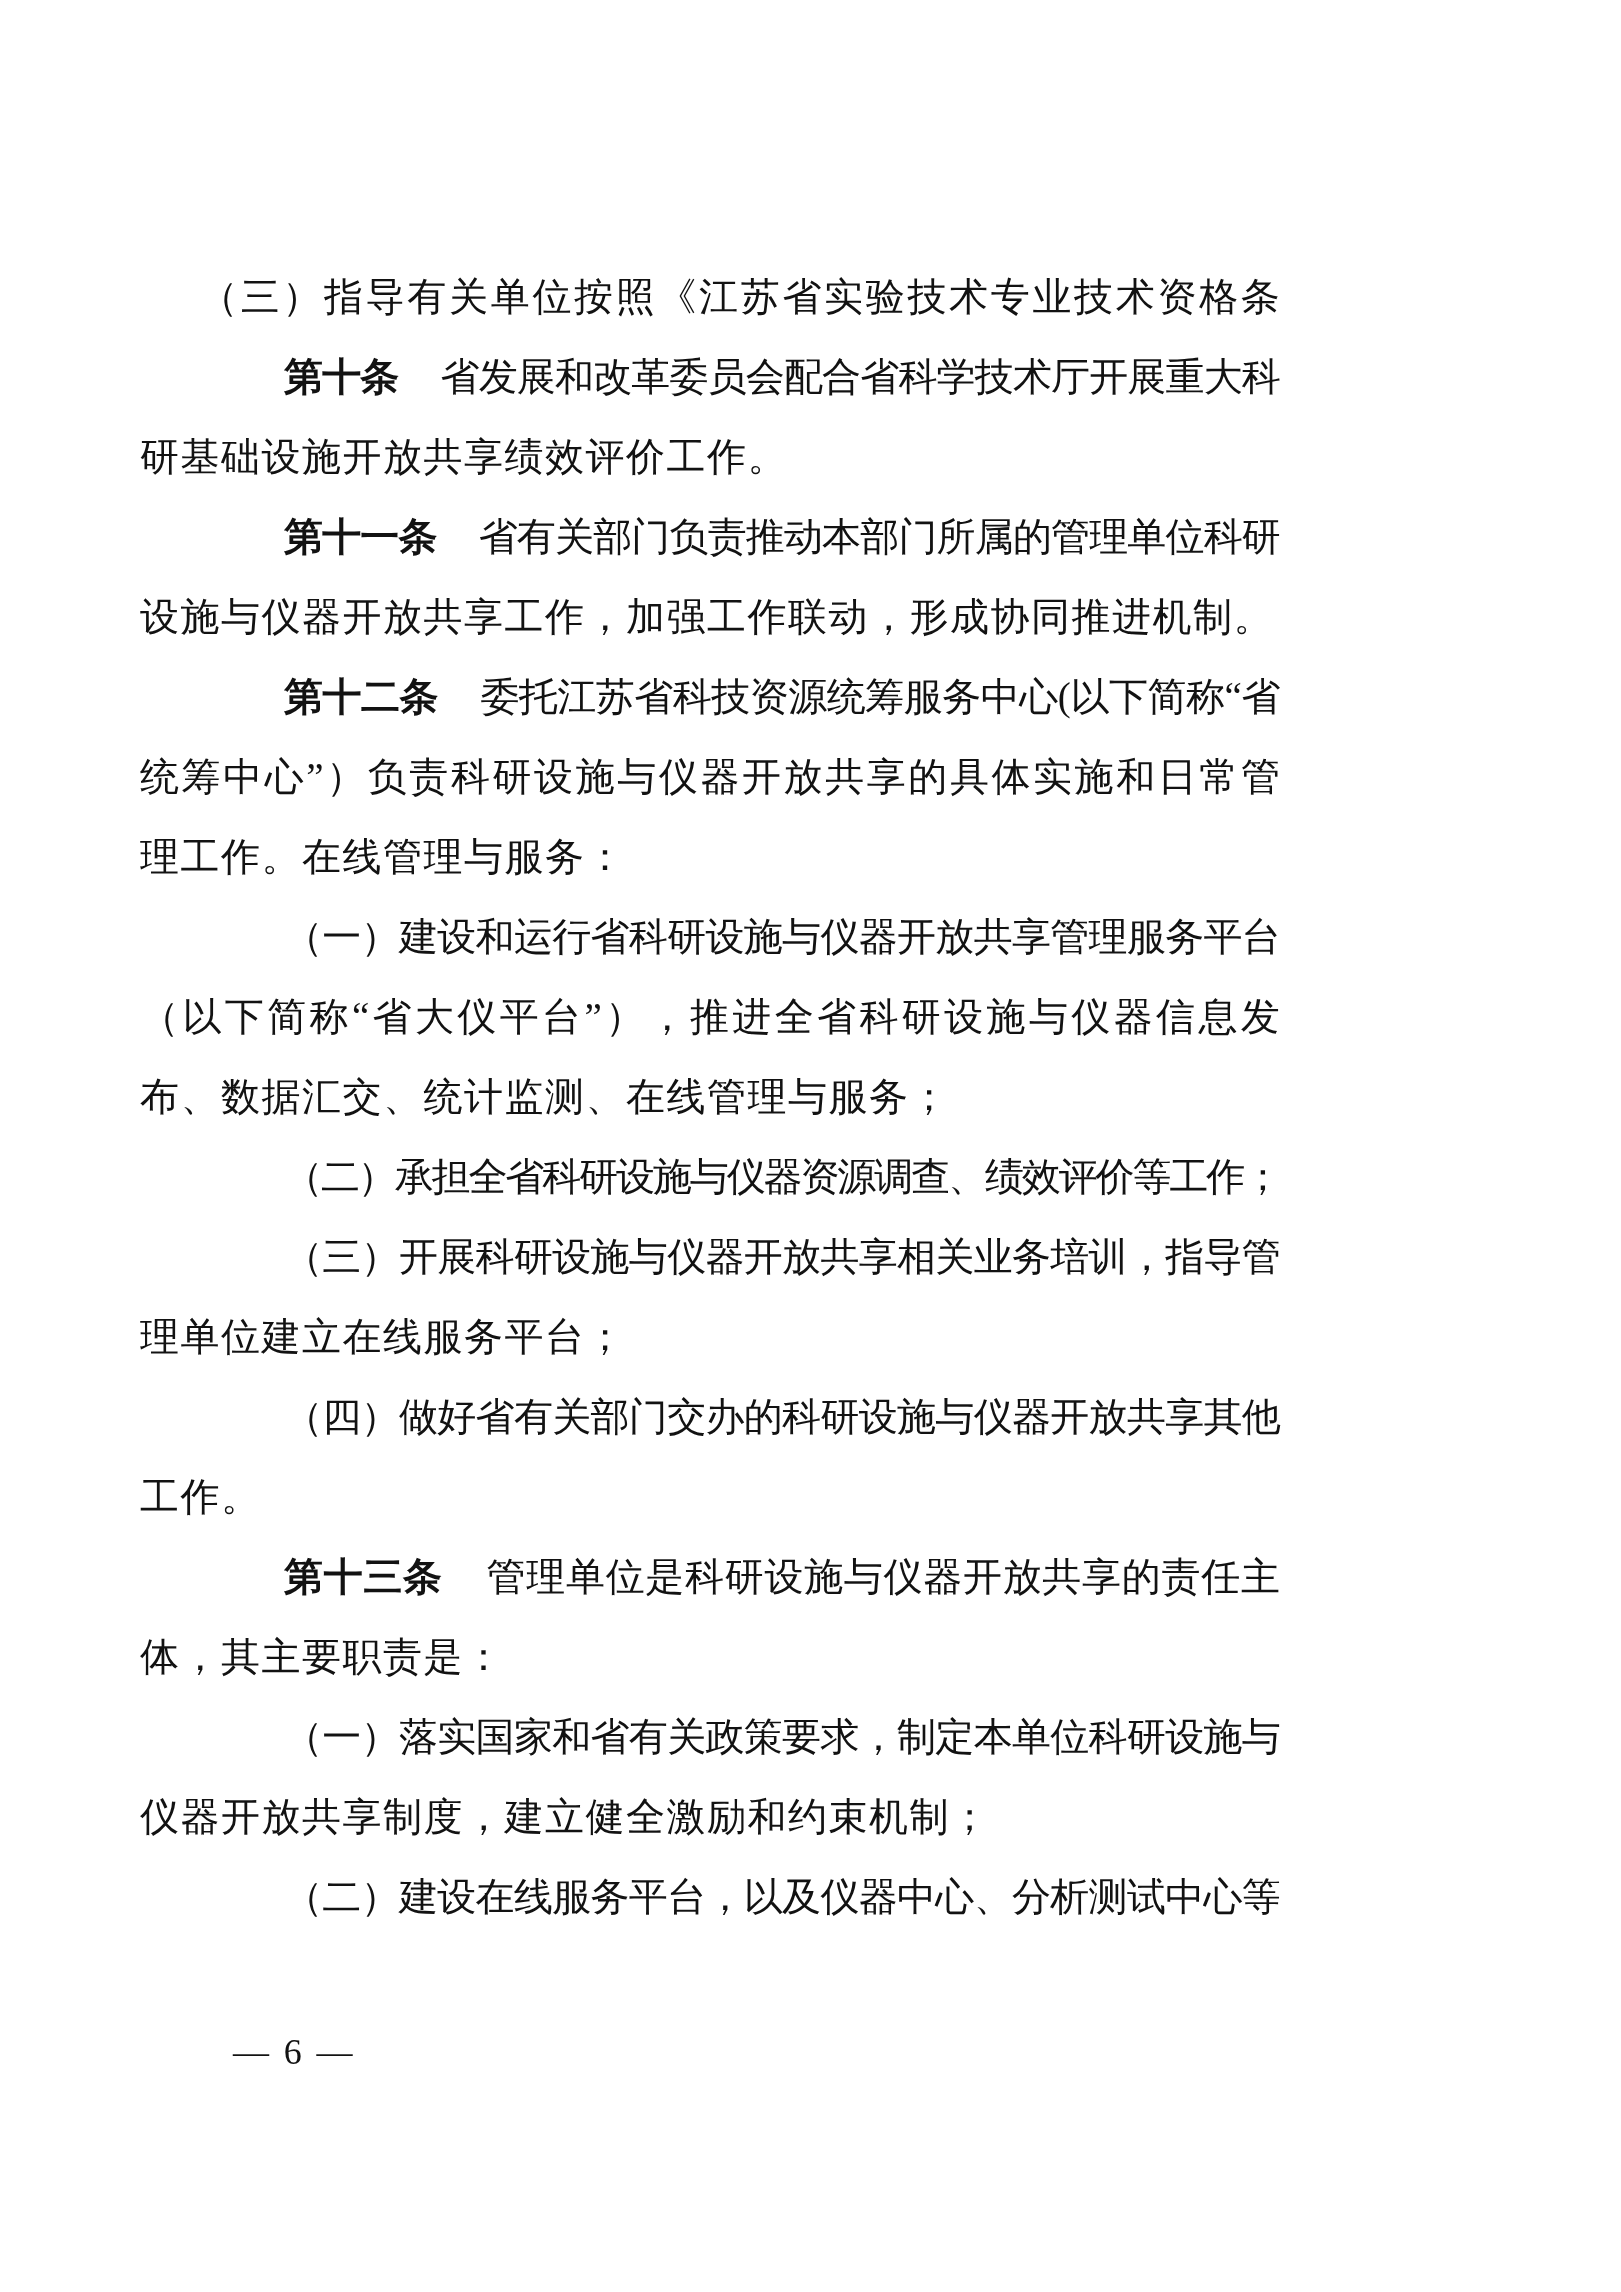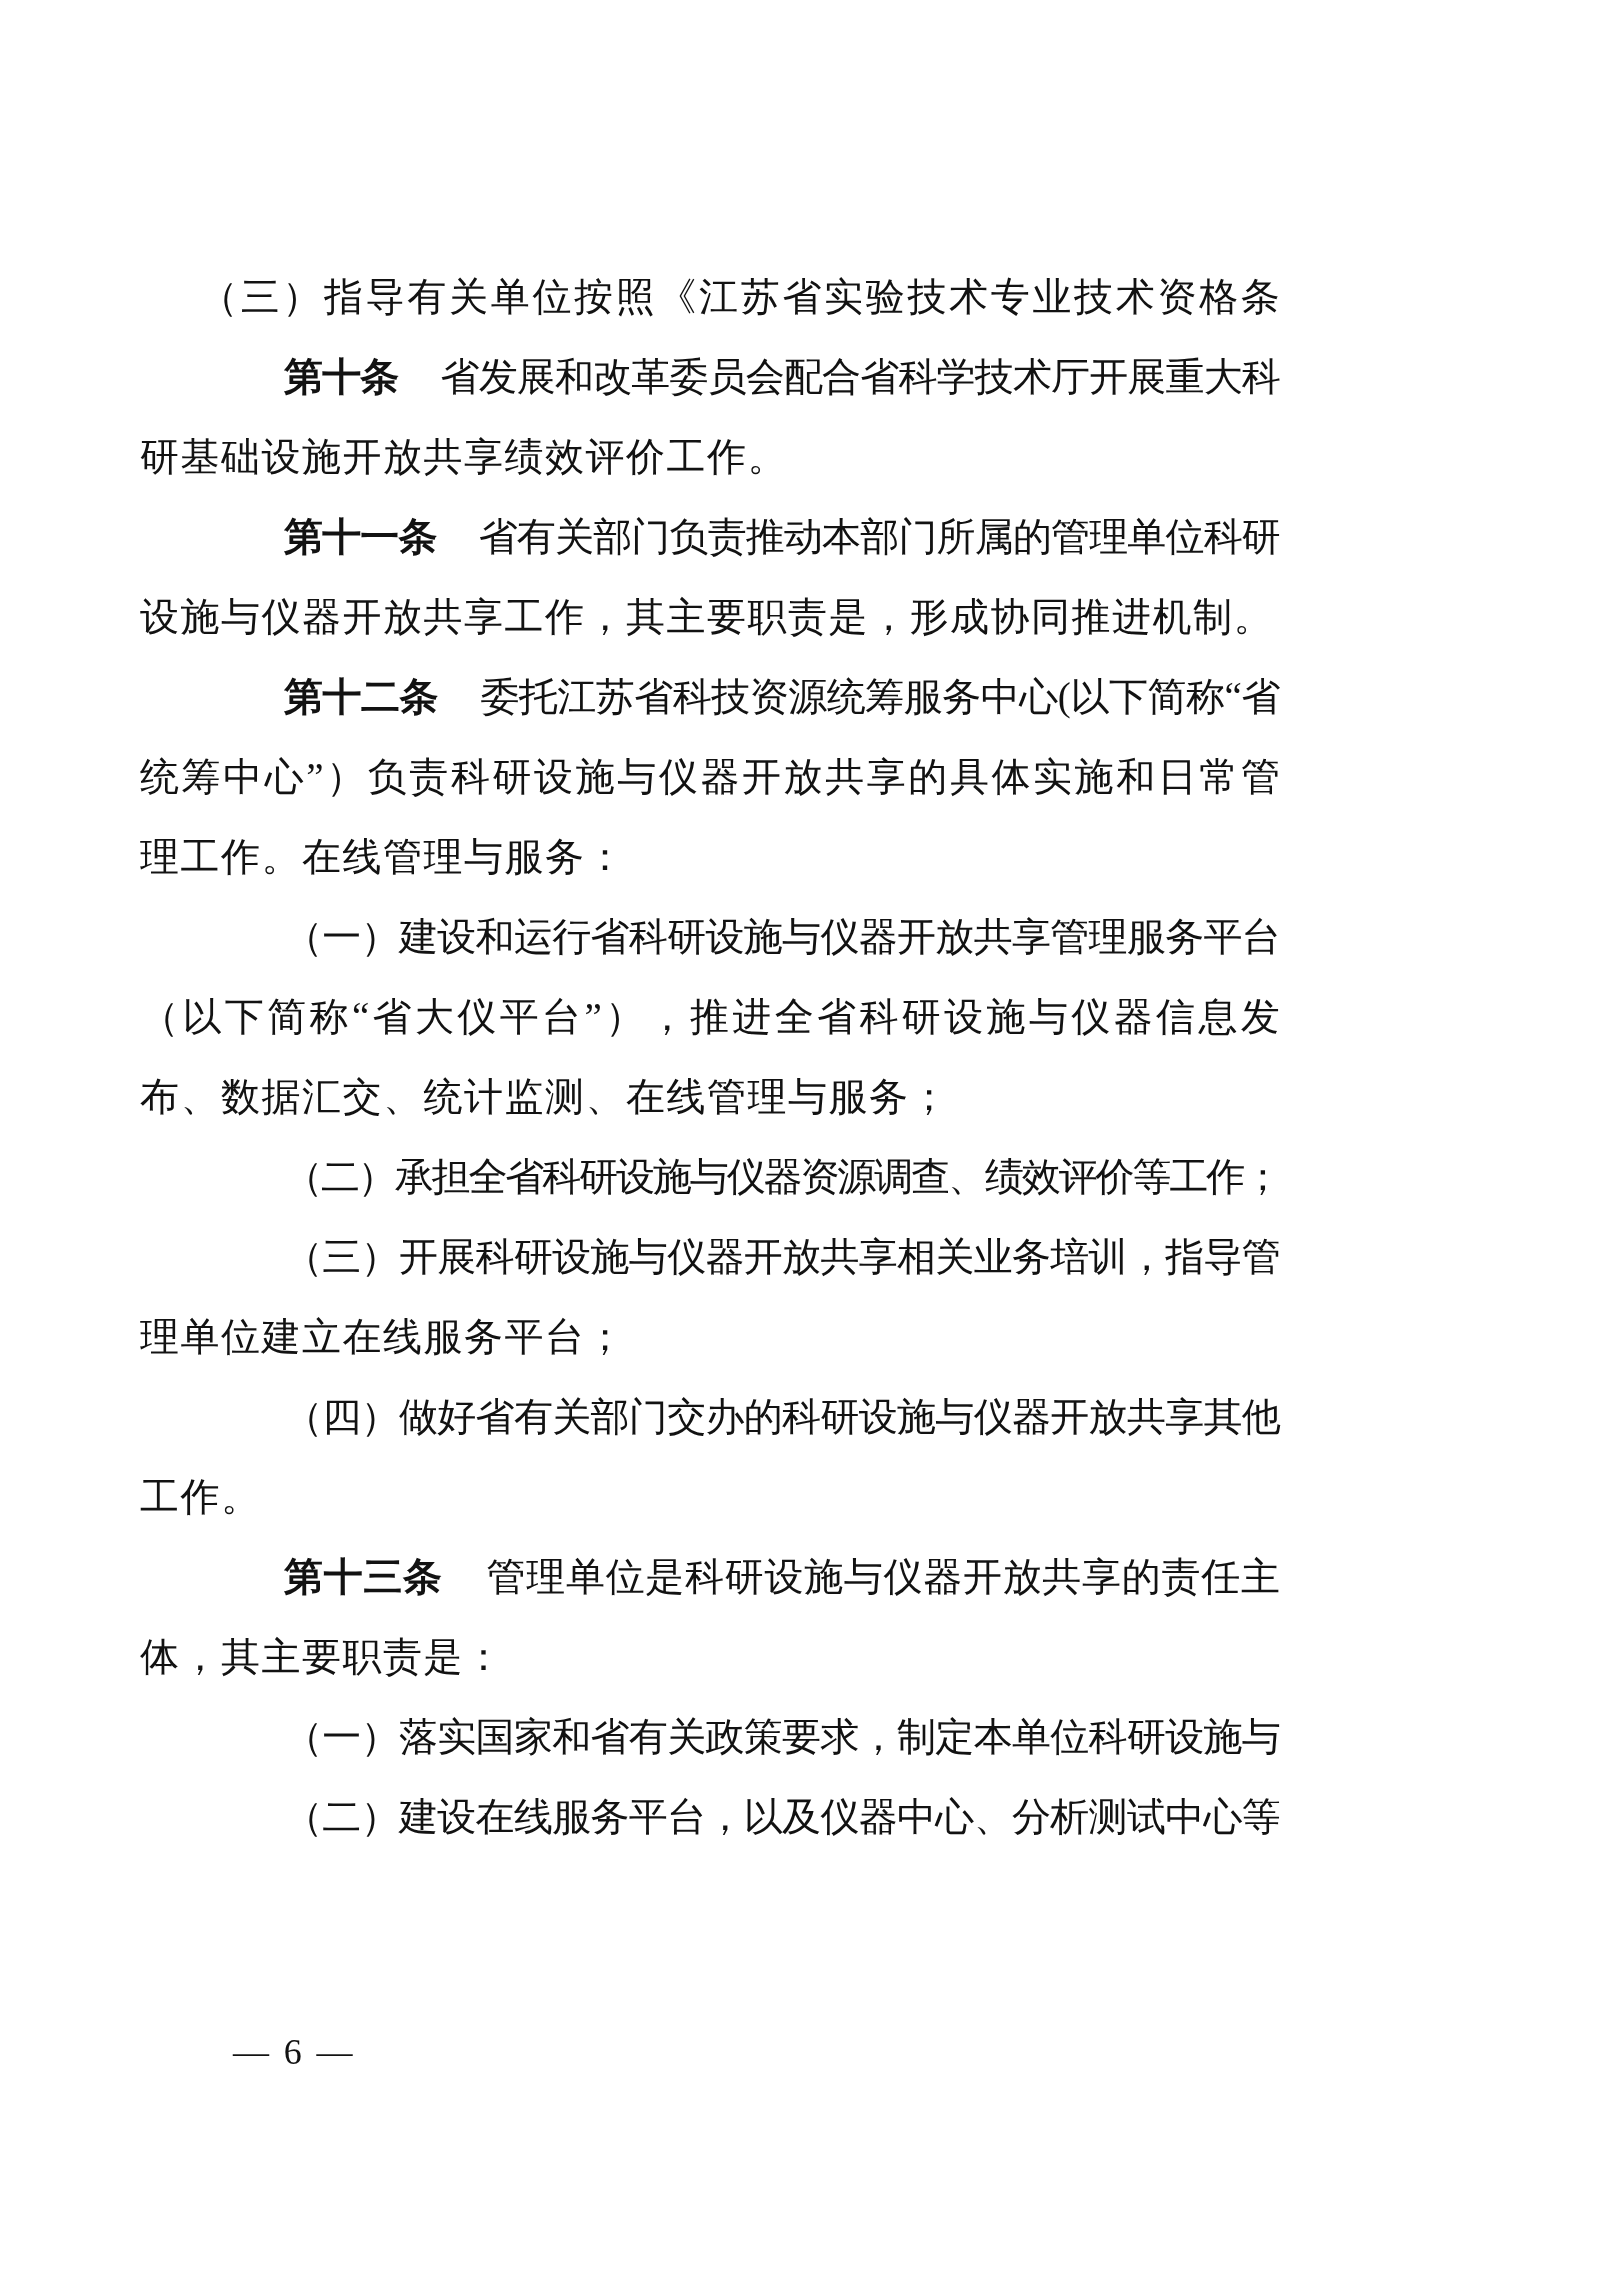--- a/index.html
+++ b/index.html
@@ -147,21 +147,21 @@
         <span class="ch">所</span>
         <span class="ch">属</span>
         <span class="ch">的</span>
         <span class="ch">管</span>
         <span class="ch">理</span>
         <span class="ch">单</span>
         <span class="ch">位</span>
         <span class="ch">科</span>
         <span class="ch">研</span>
       </div>
-      <div class="line">设施与仪器开放共享工作，其主要职责是，形成协同推进机制。</div>
+      <div class="line">设施与仪器开放共享工作，加强工作联动，形成协同推进机制。</div>
       <div class="line fill" style="padding-left: 144px;">
         <span class="ch head">第</span>
         <span class="ch head">十</span>
         <span class="ch head">二</span>
         <span class="ch head">条</span>
         <span class="head-gap"></span>
         <span class="ch">委</span>
         <span class="ch">托</span>
         <span class="ch">江</span>
         <span class="ch">苏</span>
@@ -410,20 +410,21 @@
         <span class="ch">定</span>
         <span class="ch">本</span>
         <span class="ch">单</span>
         <span class="ch">位</span>
         <span class="ch">科</span>
         <span class="ch">研</span>
         <span class="ch">设</span>
         <span class="ch">施</span>
         <span class="ch">与</span>
       </div>
+      <div class="line">仪器开放共享制度，建立健全激励和约束机制；</div>
       <div class="line fill" style="padding-left: 144px;">
         <span class="ch">（</span>
         <span class="ch">二</span>
         <span class="ch">）</span>
         <span class="ch">建</span>
         <span class="ch">设</span>
         <span class="ch">在</span>
         <span class="ch">线</span>
         <span class="ch">服</span>
         <span class="ch">务</span>

